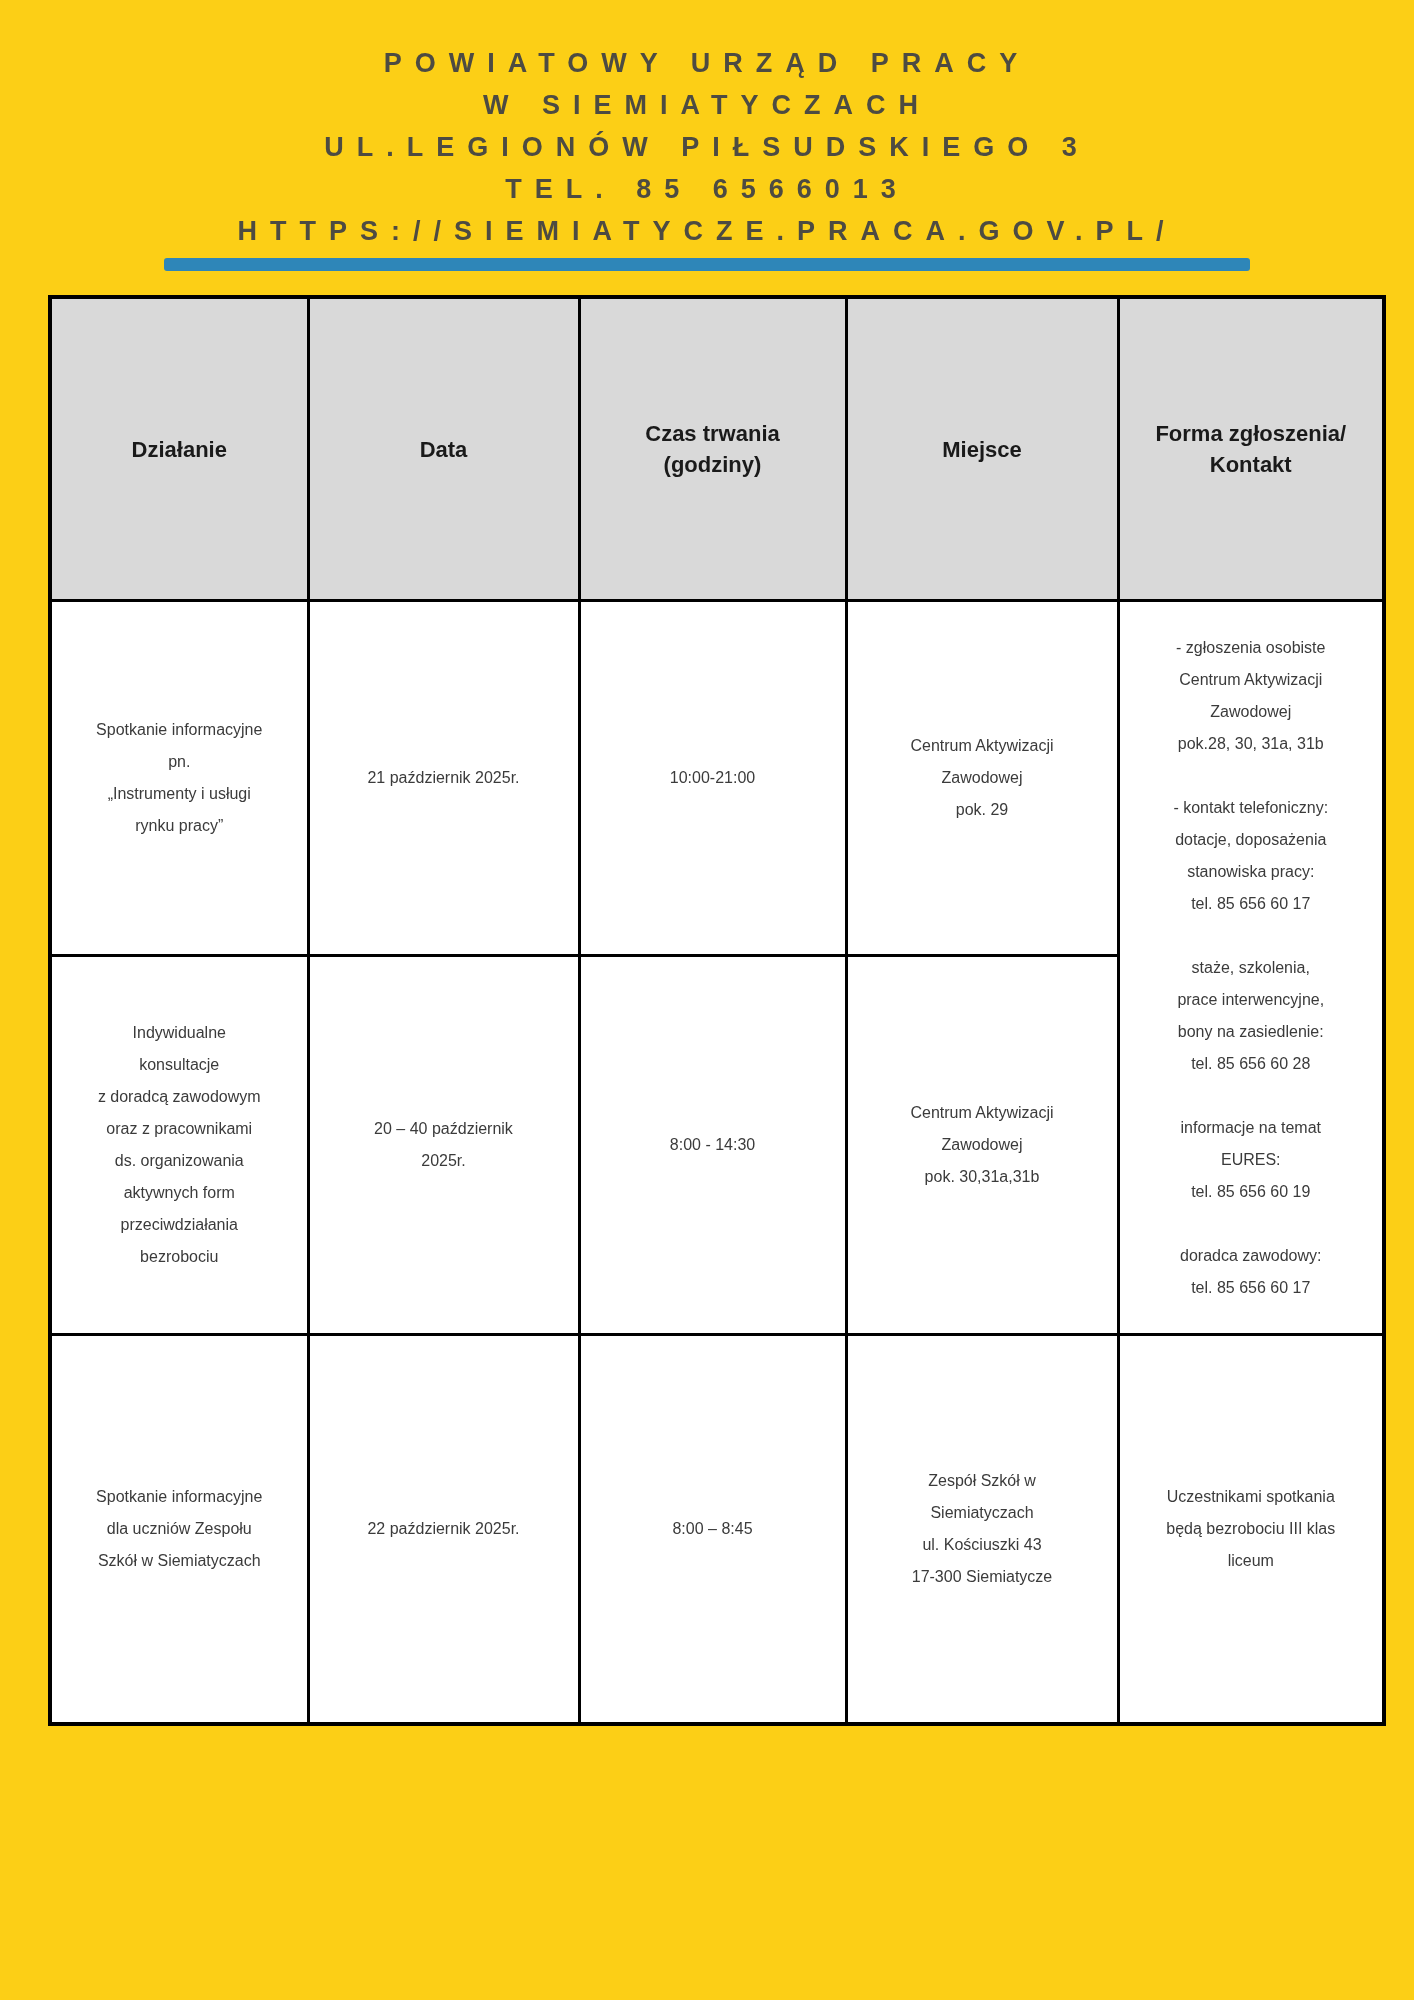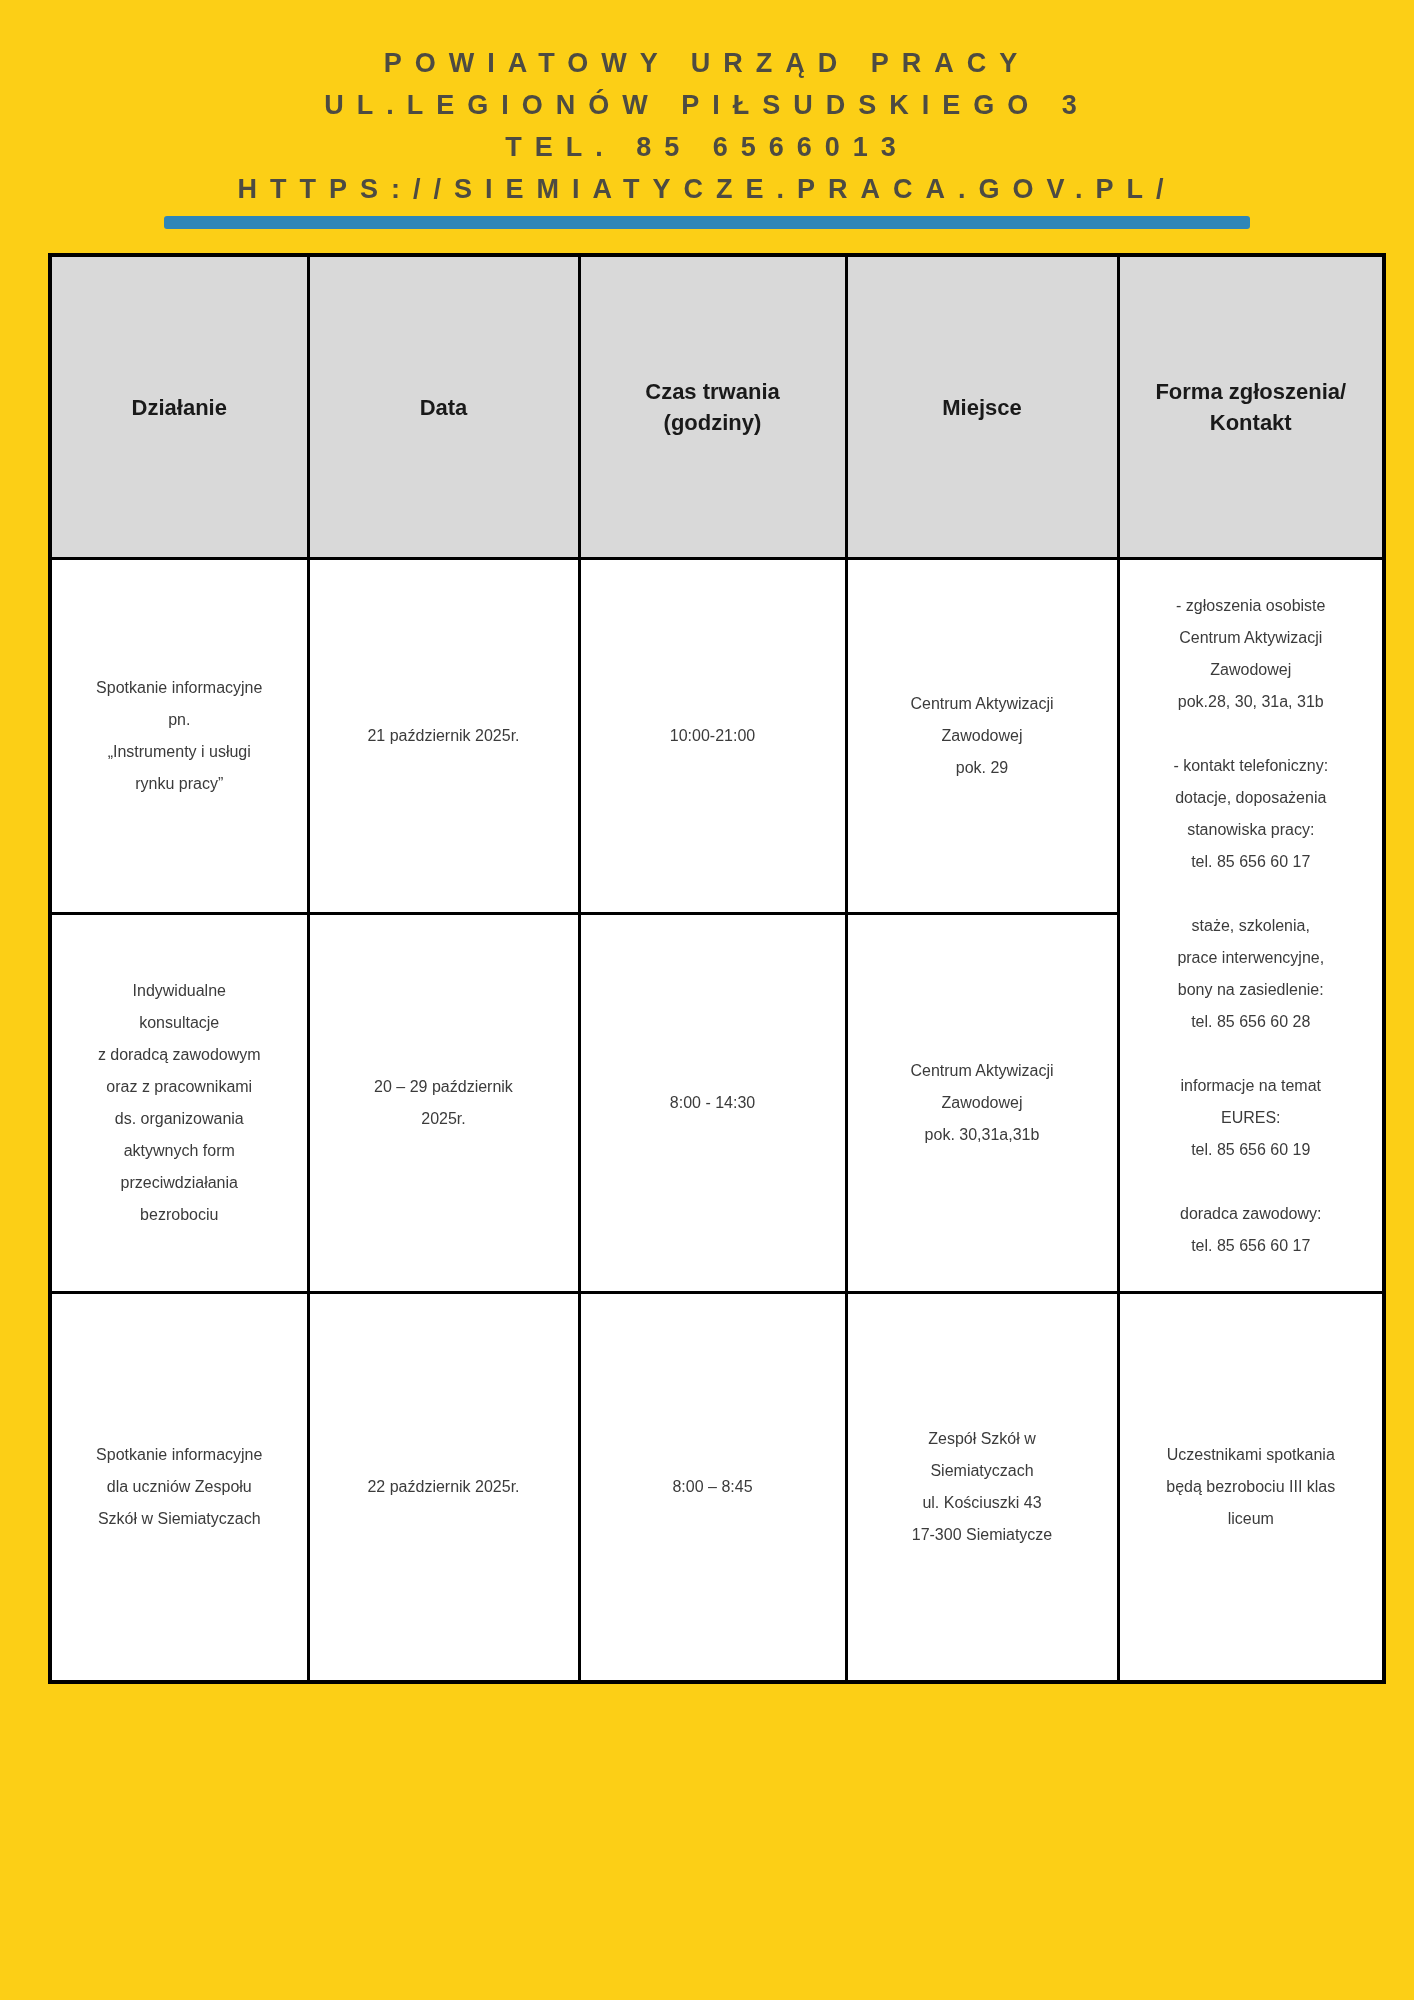--- a/index.html
+++ b/index.html
@@ -76,20 +76,21 @@
   tr.r2 td { height: 376px; }
   tr.r3 td { height: 386px; }
 </style>
 </head>
 <body>
 
 <div class="page">
 
   <div class="top-header">
     <div class="hline">POWIATOWY URZĄD PRACY</div>
+    <div class="hline">W SIEMIATYCZACH</div>
     <div class="hline">UL.LEGIONÓW PIŁSUDSKIEGO 3</div>
     <div class="hline">TEL. 85 6566013</div>
     <div class="hline">HTTPS://SIEMIATYCZE.PRACA.GOV.PL/</div>
   </div>
 
   <div class="accent-bar"></div>
 
   <table class="schedule">
     <colgroup>
       <col style="width:258px">
@@ -144,21 +145,21 @@
       </tr>
       <tr class="r2">
         <td>Indywidualne
 konsultacje
 z doradcą zawodowym
 oraz z pracownikami
 ds. organizowania
 aktywnych form
 przeciwdziałania
 bezrobociu</td>
-        <td>20 – 29 październik
+        <td>20 – 40 październik
 2025r.</td>
         <td>8:00 - 14:30</td>
         <td>Centrum Aktywizacji
 Zawodowej
 pok. 30,31a,31b</td>
       </tr>
       <tr class="r3">
         <td>Spotkanie informacyjne
 dla uczniów Zespołu
 Szkół w Siemiatyczach</td>

